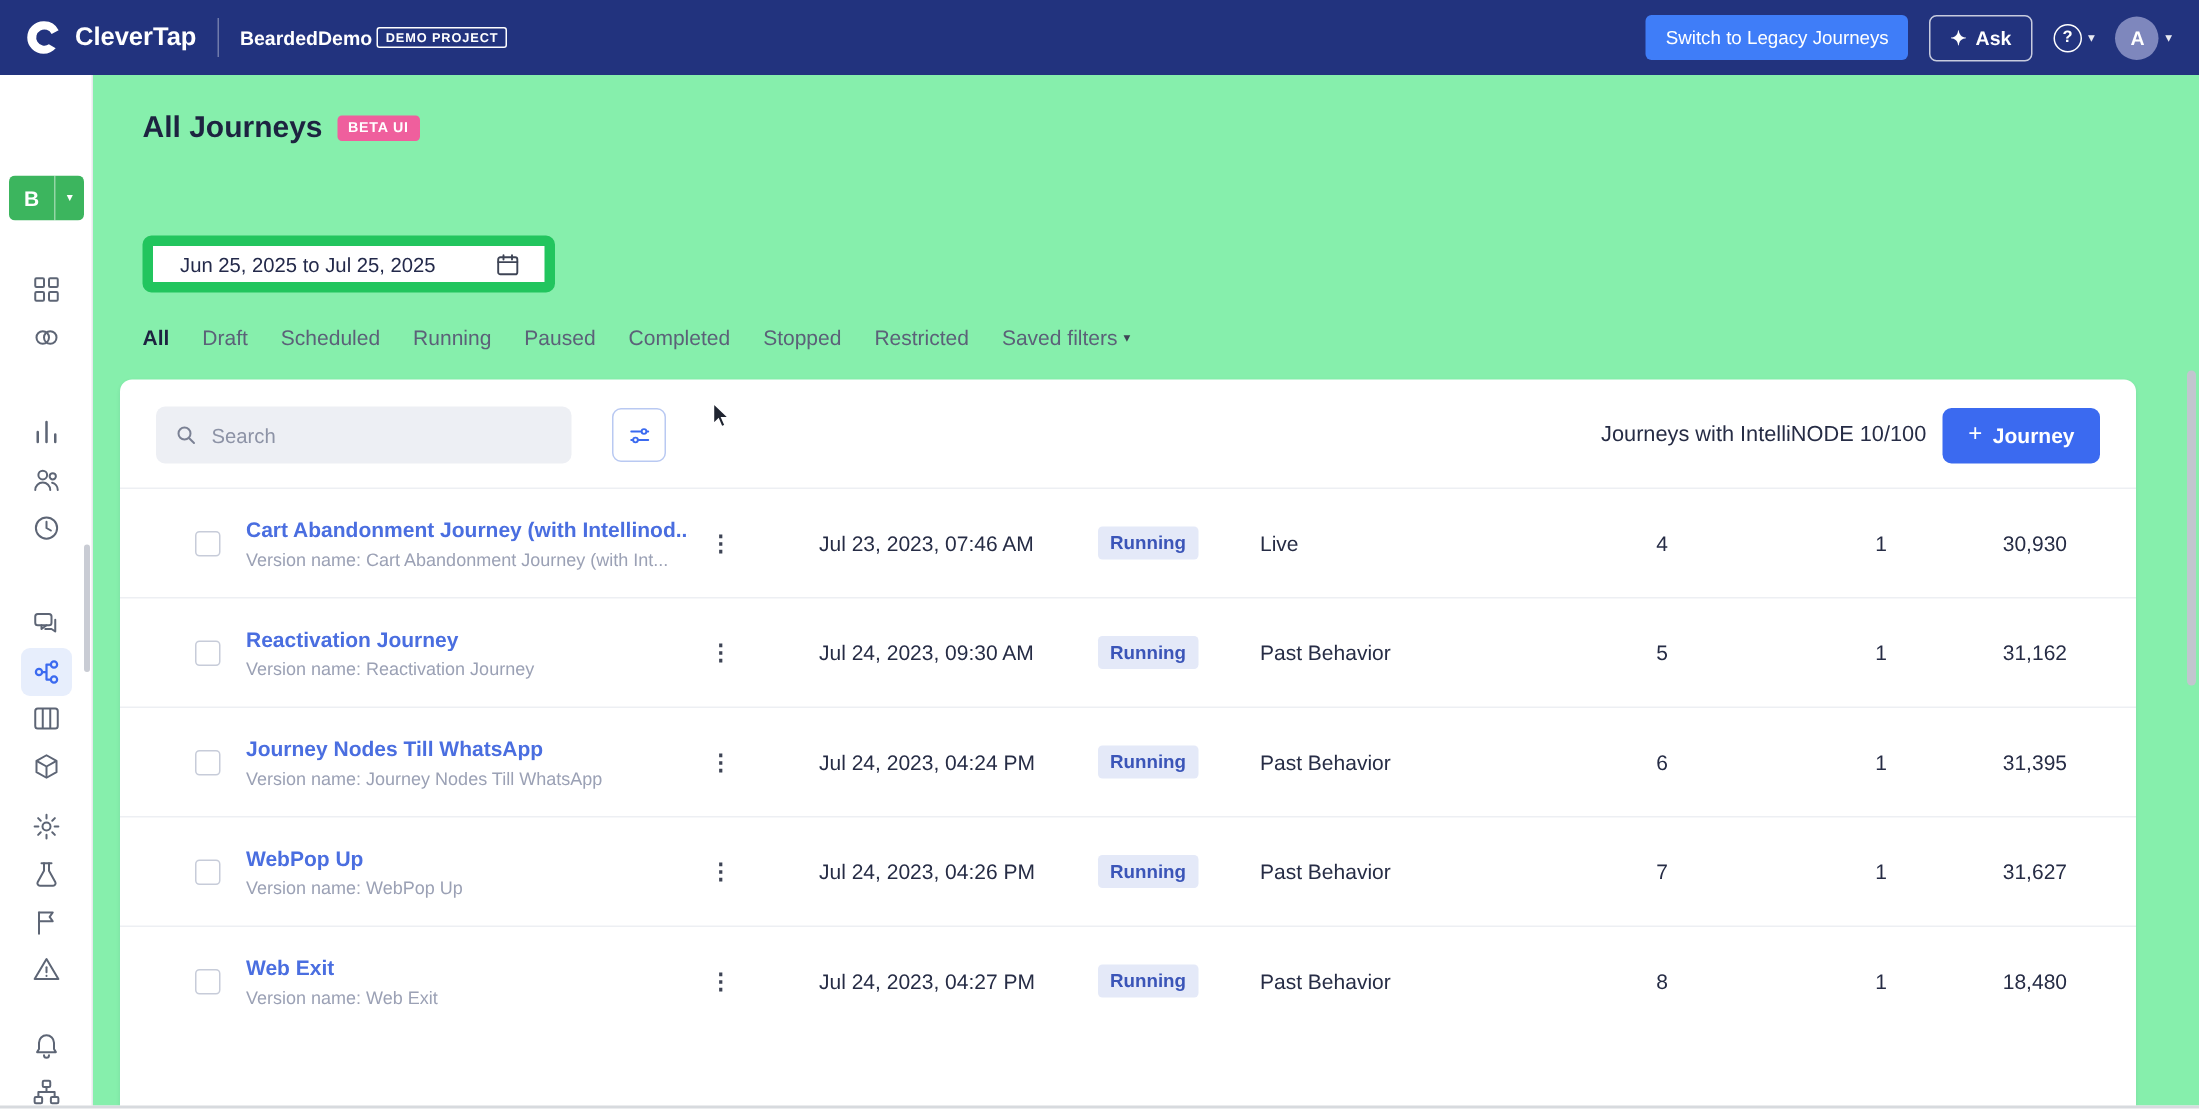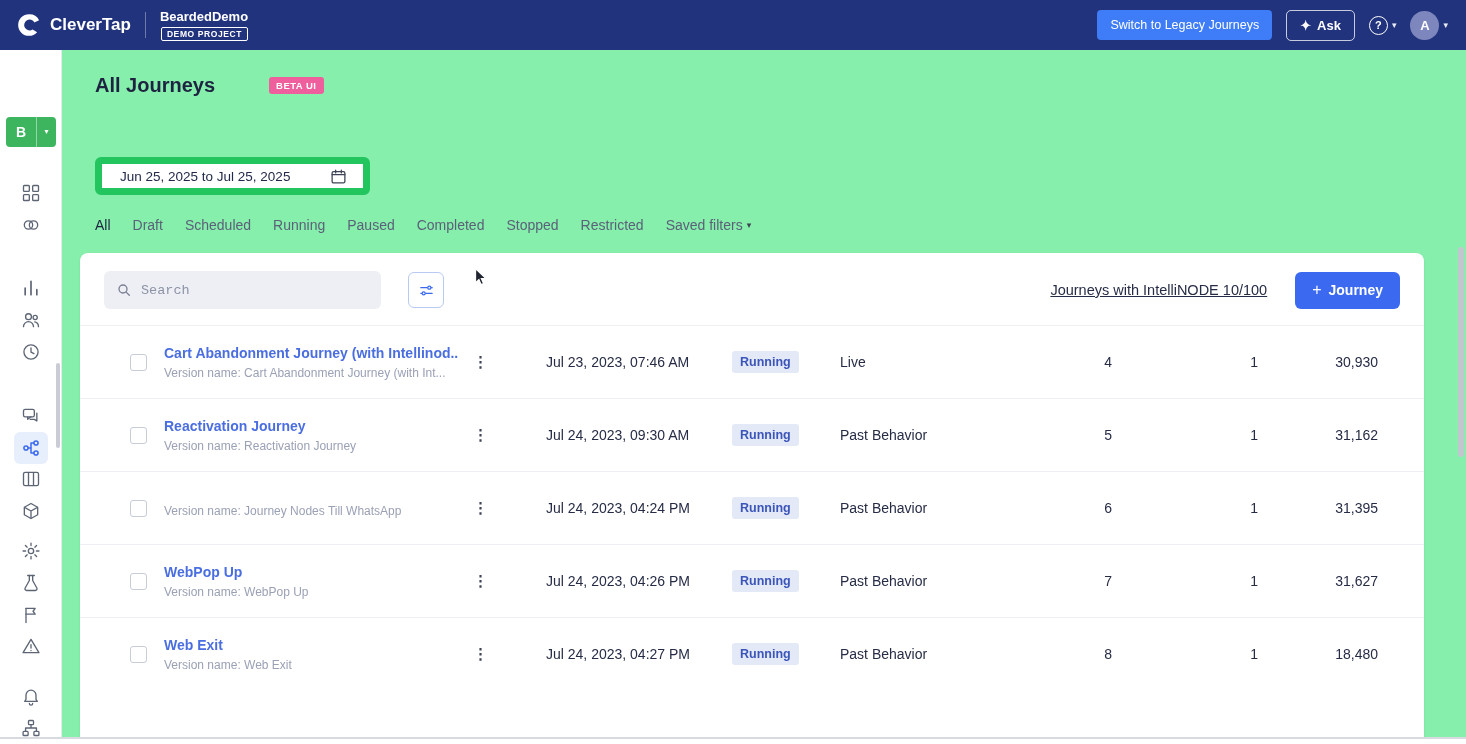--- a/index.html
+++ b/index.html
@@ -4,21 +4,21 @@
 <style>
   * { margin:0; padding:0; box-sizing:border-box; }
   html,body { width:1466px; height:744px; font-family:"Liberation Sans", sans-serif; }
   .screen { position:relative; width:1466px; height:744px; overflow:hidden; background:#86efac; }
 
   
   .topbar { height:50px; display:flex; align-items:center; gap:14px; padding:0 18px 0 16px;
             background:var(--navbar,#22337e); color:#fff; }
   .brand { display:flex; align-items:center; gap:8px; font-size:17px; font-weight:bold; cursor:pointer; }
   .tb-divider { width:1px; height:26px; background:rgba(255,255,255,.35); }
-  .project { display:flex; flex-direction:column; gap:3px; align-items:flex-end; cursor:pointer; }
+  .project { display:flex; flex-direction:row; gap:3px; align-items:center; cursor:pointer; }
   .project-name { font-size:13px; font-weight:600; }
   .project-badge { font-size:8.5px; font-weight:bold; letter-spacing:.6px; border:1px solid #fff;
                    border-radius:2px; padding:1px 5px; }
   .tb-spacer { flex:1; }
   .btn-switch { background:var(--switch-blue,#3f7df8); color:#fff; border:none; border-radius:4px;
                 font-size:12.5px; padding:8px 13px; cursor:pointer; font-family:inherit; }
   .btn-ask { background:transparent; color:#fff; border:1px solid rgba(255,255,255,.75); border-radius:5px;
              font-size:13px; font-weight:600; padding:7px 13px; display:flex; align-items:center; gap:6px;
              cursor:pointer; font-family:inherit; }
   .help-group,.avatar-group { display:flex; align-items:center; gap:4px; cursor:pointer; }
@@ -45,45 +45,45 @@
   .gap-sm { margin-top:8px; }
   .gap-md { margin-top:18px; }
   .sb-icon.active { background:#e7eefc; color:var(--accent,#3b6af0); }
   .sb-scroll { position:absolute; right:1px; top:313px; width:4px; height:85px; border-radius:2px;
                background:#c9ccd4; cursor:pointer; }
 
   .main { flex:1; position:relative; }
   .page-head { display:flex; align-items:center; gap:10px; margin:24px 0 0 33px; }
   .page-head h1 { font-size:20px; font-weight:bold; color:#1d2340; }
   .beta { background:var(--beta-pink,#ef5f9d); color:#fff; font-size:9.5px; font-weight:bold;
-          letter-spacing:.5px; padding:3px 7px; border-radius:3px;margin-left:44px; }
+          letter-spacing:.5px; padding:3px 7px; border-radius:3px; }
   .datepicker { margin:60px 0 0 33px; width:275px; height:38px; background:#fff; border:7px solid #22c55e;
                 border-radius:6px; display:flex; align-items:center; justify-content:space-between;
                 padding:0 16px 0 18px; font-size:13.5px; color:#23294a; cursor:pointer; }
   .datepicker svg { color:#3e4455; }
   .tabs { display:flex; align-items:center; gap:22px; margin:22px 0 0 33px; font-size:14px; color:#5b6178; }
   .tab { cursor:pointer; white-space:nowrap; }
-  .tab.active { color:#1d2340; font-weight:normal; }
+  .tab.active { color:#1d2340; font-weight:bold; }
   .tab.saved { display:flex; align-items:center; gap:4px; }
   .chev-dark { font-size:9px; color:#3e4455; }
 
   
   .card { margin:20px 0 0 18px; width:1344px; height:560px; background:#fff; border-radius:8px;
           box-shadow:0 1px 3px rgba(20,30,60,.08); }
   .card-toolbar { display:flex; align-items:center; padding:18px 24px 16px 24px; }
   .search { width:277px; height:38px; background:#edeff4; border-radius:6px; display:flex; align-items:center;
             gap:9px; padding:0 12px; color:#7b8194; }
-  .search input { border:none; background:transparent; outline:none; font-size:13.5px; font-family:Liberation Mono, monospace;
+  .search input { border:none; background:transparent; outline:none; font-size:13.5px; font-family:Liberation Sans, sans-serif;
                   color:#23294a; width:100%; }
   .search input::placeholder { color:#8d93a6; }
   .filter-btn { margin-left:27px; width:36px; height:36px; background:#fff; border:1px solid #b9c9f2;
                 border-radius:6px; display:flex; align-items:center; justify-content:center;
                 color:var(--accent,#3b6af0); cursor:pointer; }
   .toolbar-spacer { flex:1; }
-  .intellinode { font-size:14.5px; color:#262c45; margin-right:28px;text-decoration:underline; }
+  .intellinode { font-size:14.5px; color:#262c45; margin-right:11px; }
   .btn-journey { height:37px; background:var(--accent,#3b6af0); color:#fff; border:none; border-radius:6px;
                  font-size:14px; font-weight:600; padding:0 17px; display:flex; align-items:center; gap:7px;
                  cursor:pointer; font-family:inherit; }
   .btn-journey .plus { font-size:16px; font-weight:400; }
 
   .thead,.trow { display:grid; grid-template-columns:52px 302px 80px 186px 108px 172px 100px 146px 120px;
                  align-items:center; padding-left:32px; }
   .thead { height:42px; font-size:13px; color:#9ba1b5; }
   .thead .start { color:#43495e; display:flex; align-items:center; gap:5px; cursor:pointer; }
   .sort { font-size:12px; }
@@ -340,20 +340,21 @@
           <div class="num">5</div>
           <div class="num">1</div>
           <div class="num">31,162</div>
         </div>
 
         <div class="trow">
           <div class="cellcheck">
               <span class="checkbox"></span>
             </div>
           <div>
+            <a class="jname">Journey Nodes Till WhatsApp</a>
             <div class="jversion">Version name: Journey Nodes Till WhatsApp</div>
           </div>
           <div><span class="kebab-btn">⋮</span></div>
           <div>Jul 24, 2023, 04:24 PM</div>
           <div><span class="badge">Running</span></div>
           <div>Past Behavior</div>
           <div class="num">6</div>
           <div class="num">1</div>
           <div class="num">31,395</div>
         </div>

